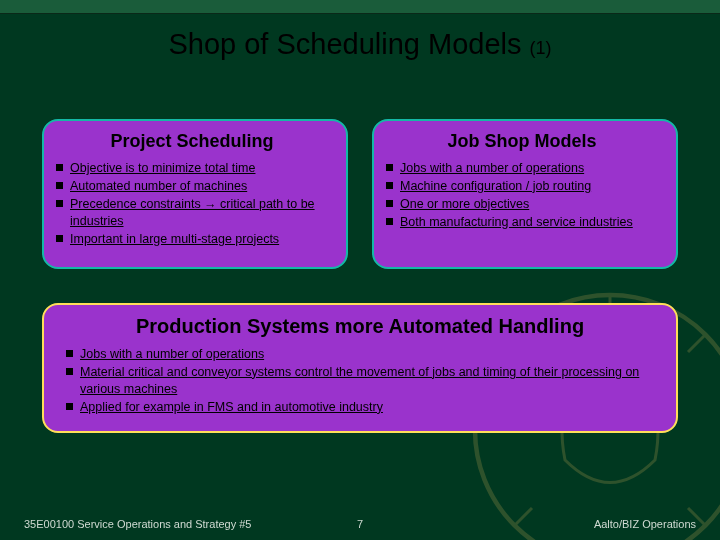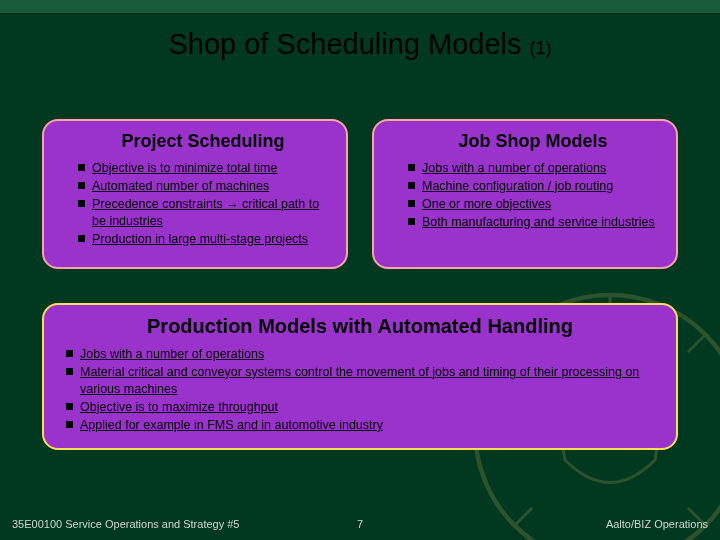--- a/index.html
+++ b/index.html
@@ -27,23 +27,23 @@
   }
   .row {
     display: flex;
     justify-content: center;
     gap: 24px;
     margin-top: 58px;
     padding: 0 42px;
   }
   .card {
     background: #9a33cc;
-    border: 2px solid #fca5a5;
+    border: 2px solid #14b8a6;
     border-radius: 16px;
-    padding: 10px 14px 14px 30px;
+    padding: 10px 14px 14px 8px;
     width: 310px;
     min-height: 150px;
   }
   .card-title {
     font-size: 18px;
     font-weight: bold;
     color: #000;
     text-align: center;
     margin-bottom: 8px;
   }
@@ -84,21 +84,21 @@
     margin-bottom: 8px;
   }
   .footer {
     position: absolute;
     bottom: 10px;
     left: 0;
     right: 0;
     display: flex;
     align-items: center;
     justify-content: space-between;
-    padding: 0 12px;
+    padding: 0 24px;
     font-size: 11px;
     color: #cfdad2;
   }
   .footer .page {
     position: absolute;
     left: 50%;
     transform: translateX(-50%);
   }
   .watermark {
     position: absolute;
@@ -142,40 +142,39 @@
     <span>Shop of Scheduling Models </span><span class="sub">(1)</span>
   </h1>
 
   <div class="row">
     <div class="card">
       <div class="card-title">Project Scheduling</div>
       <ul>
         <li>Objective is to minimize total time</li>
         <li>Automated number of machines</li>
         <li>Precedence constraints → critical path to be industries</li>
-        <li>Production in large multi-stage projects</li>
+        <li>Important in large multi-stage projects</li>
       </ul>
     </div>
     <div class="card">
       <div class="card-title">Job Shop Models</div>
       <ul>
         <li>Jobs with a number of operations</li>
         <li>Machine configuration / job routing</li>
         <li>One or more objectives</li>
         <li>Both manufacturing and service industries</li>
       </ul>
     </div>
   </div>
 
   <div class="wide">
-    <div class="wide-title">Production Models with Automated Handling</div>
+    <div class="wide-title">Production Systems more Automated Handling</div>
     <ul>
       <li>Jobs with a number of operations</li>
       <li>Material critical and conveyor systems control the movement of jobs and timing of their processing on various machines</li>
-      <li>Objective is to maximize throughput</li>
       <li>Applied for example in FMS and in automotive industry</li>
     </ul>
   </div>
 
 </div>
 
 <div class="footer">
   <span>35E00100 Service Operations and Strategy #5</span>
   <span class="page">7</span>
   <span>Aalto/BIZ Operations</span>

